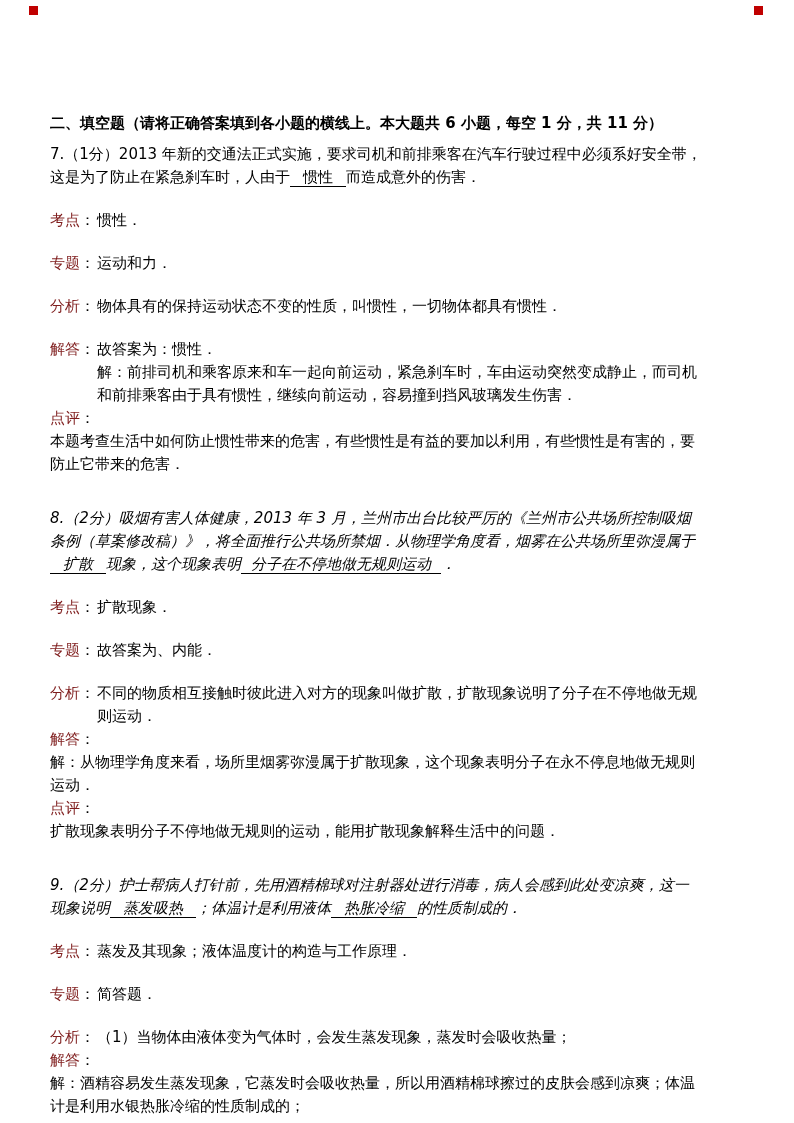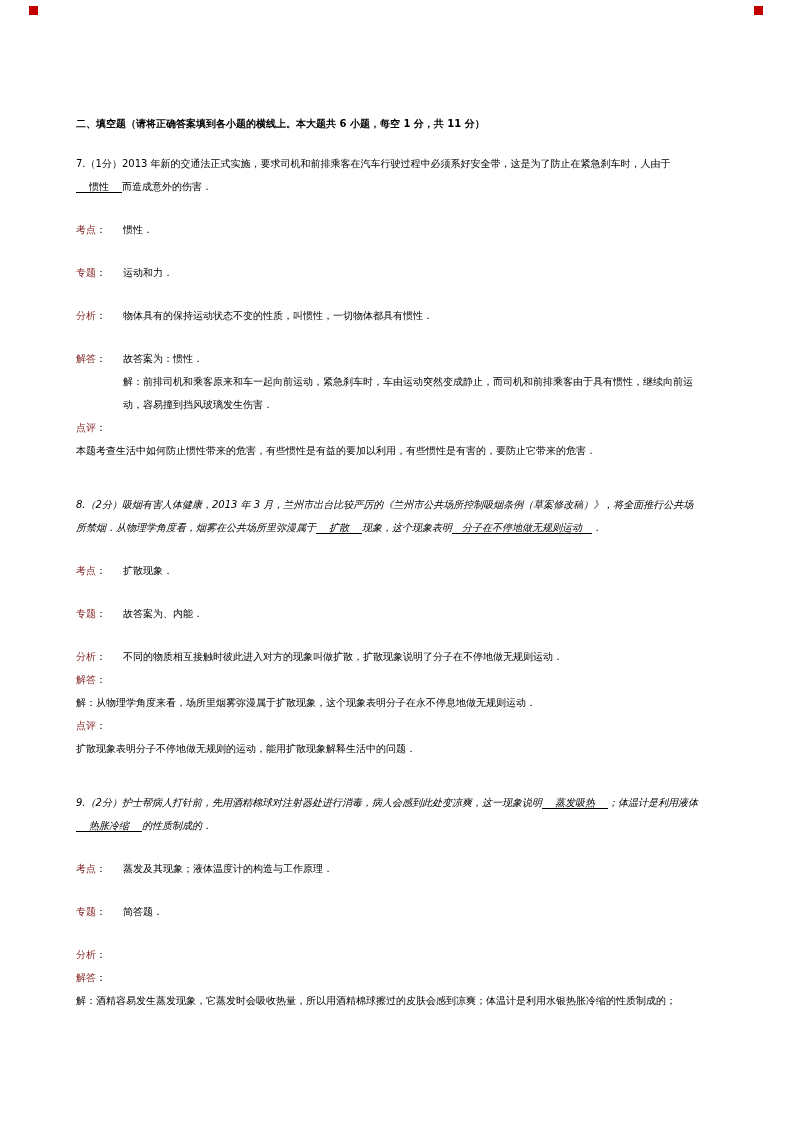--- a/index.html
+++ b/index.html
@@ -2,41 +2,41 @@
 <html><head>
 <meta charset="utf-8">
 <style>
   html, body { margin: 0; padding: 0; background: #ffffff; }
   .page {
     position: relative;
     width: 794px;
     height: 1123px;
     background: #ffffff;
     box-sizing: border-box;
-    padding: 112px 92px 0 76px;
+    padding: 112px 92px 0 50px;
     font-family: "DejaVu Sans", sans-serif;
-    font-size: 10px;
+    font-size: 15px;
     line-height: 23px;
     color: #000000;
     overflow: hidden;
   }
   .corner-marker {
     position: absolute;
     top: 6px;
     width: 9px;
     height: 9px;
     background: #c00000;
   }
   .corner-marker.left  { left: 29px; }
   .corner-marker.right { left: 754px; }
 
   .section-heading { font-weight: bold; }
 
   .qtext { margin-top: 20px; }
-  .qtext.qfirst { margin-top: 17px; }
+  .qtext.qfirst { margin-top: 8px; }
   .qtext.qlater { margin-top: 31px; font-style: italic; }
 
   .blank {
     border-bottom: 1px solid #000;
     padding: 0 13px;
     white-space: nowrap;
   }
   .blank.wide { padding: 0 10px; }
 
   .row { display: flex; margin-top: 20px; }
@@ -137,20 +137,21 @@
   </div>
   <div class="row">
     <div class="lbl"><span class="lbl-text">专题</span><span>：</span></div>
     <div class="content">
         <div>简答题．</div>
       </div>
   </div>
   <div class="row">
     <div class="lbl"><span class="lbl-text">分析</span><span>：</span></div>
     <div class="content">
+      <div>（1）当物体由液体变为气体时，会发生蒸发现象，蒸发时会吸收热量；</div>
     </div>
   </div>
   <div class="row tight">
     <div class="lbl"><span class="lbl-text">解答</span><span>：</span></div>
     <div class="content">
         <div>解：酒精容易发生蒸发现象，它蒸发时会吸收热量，所以用酒精棉球擦过的皮肤会感到凉爽；体温计是利用水银热胀冷缩的性质制成的；</div>
       </div>
   </div>
 </div>
 

